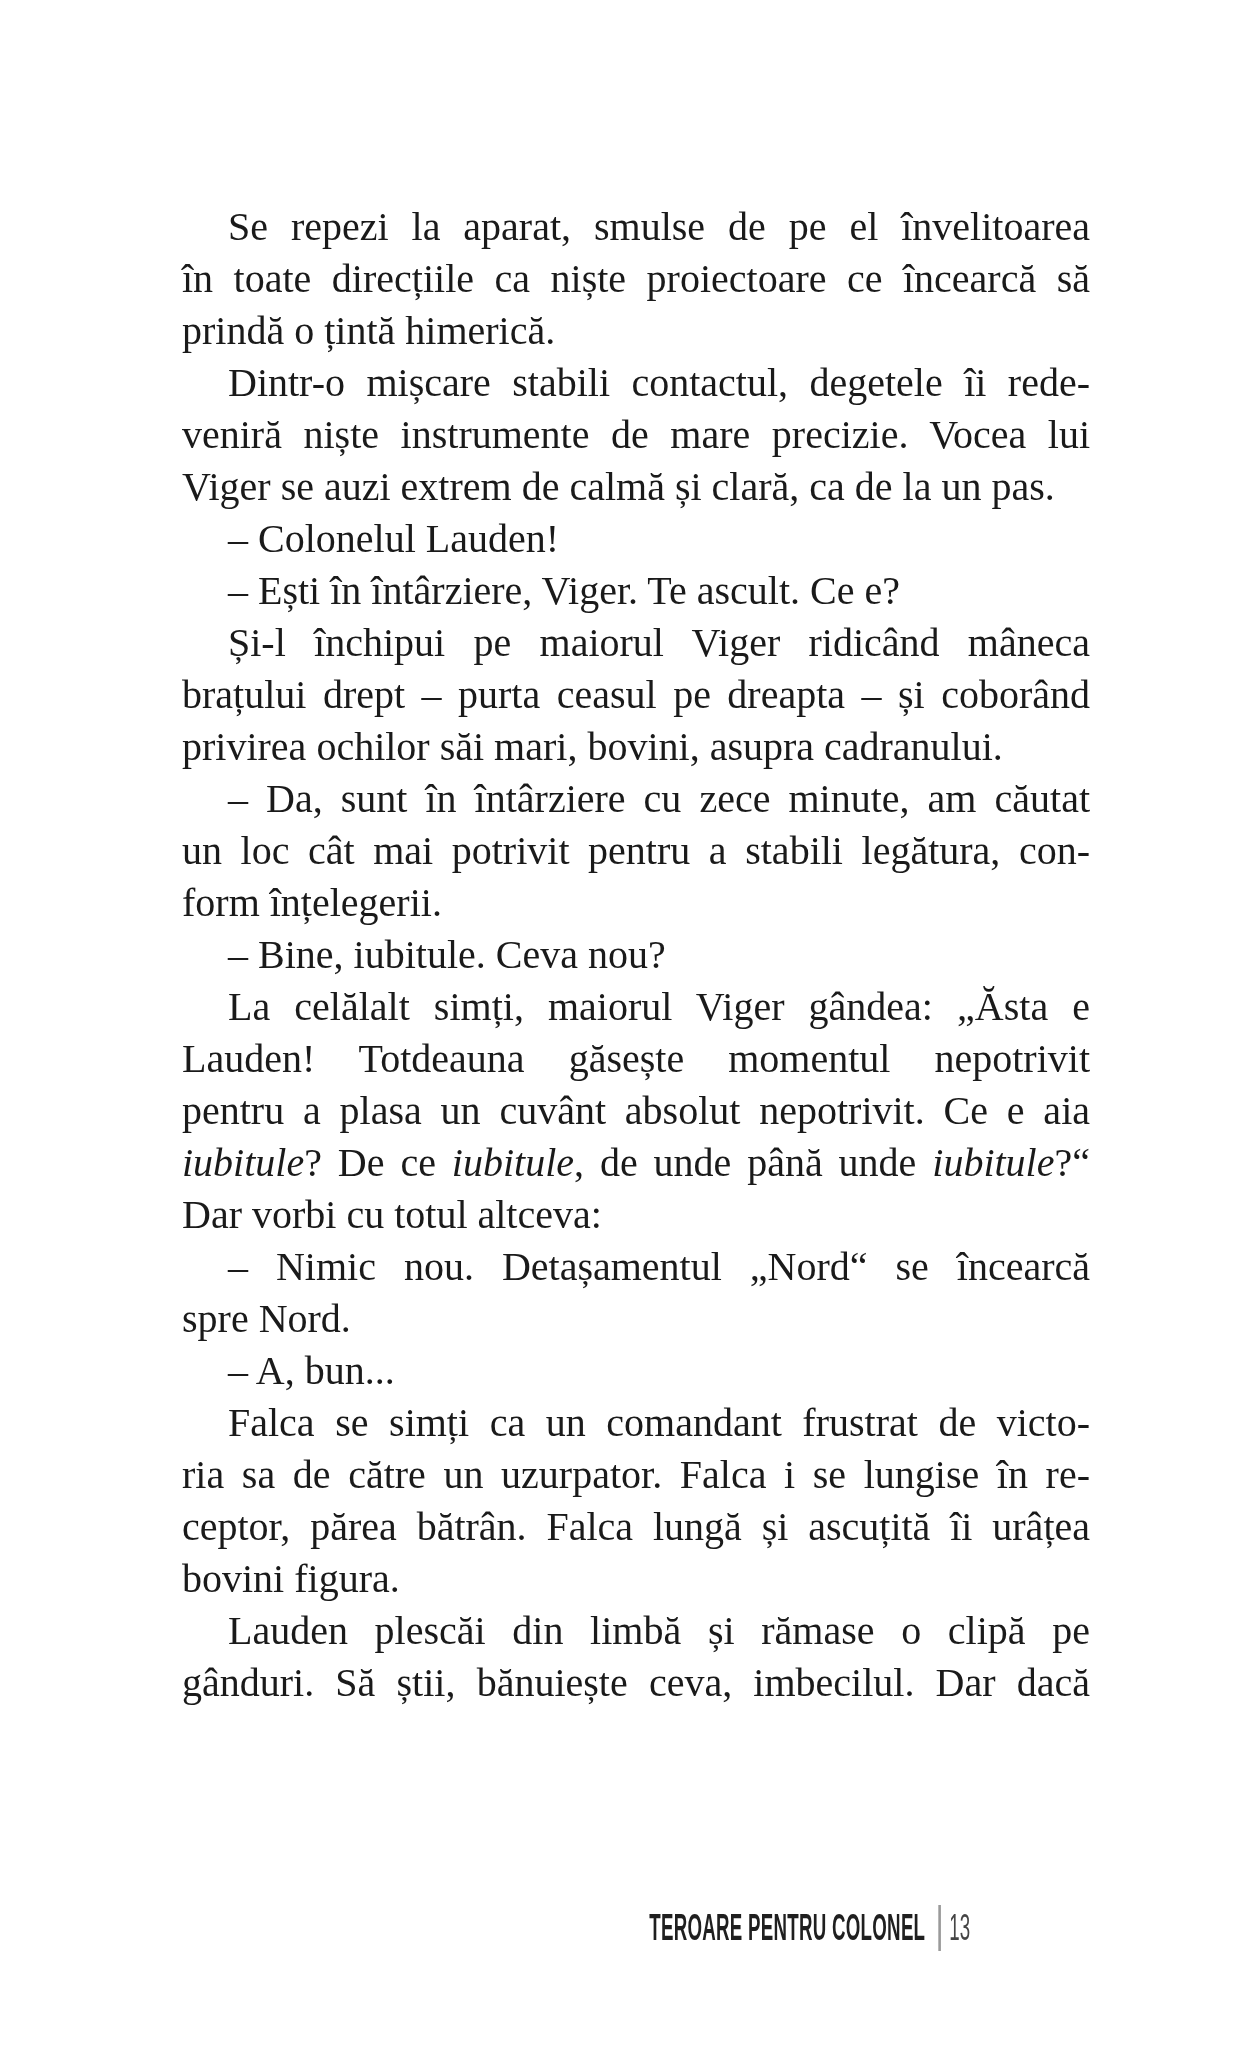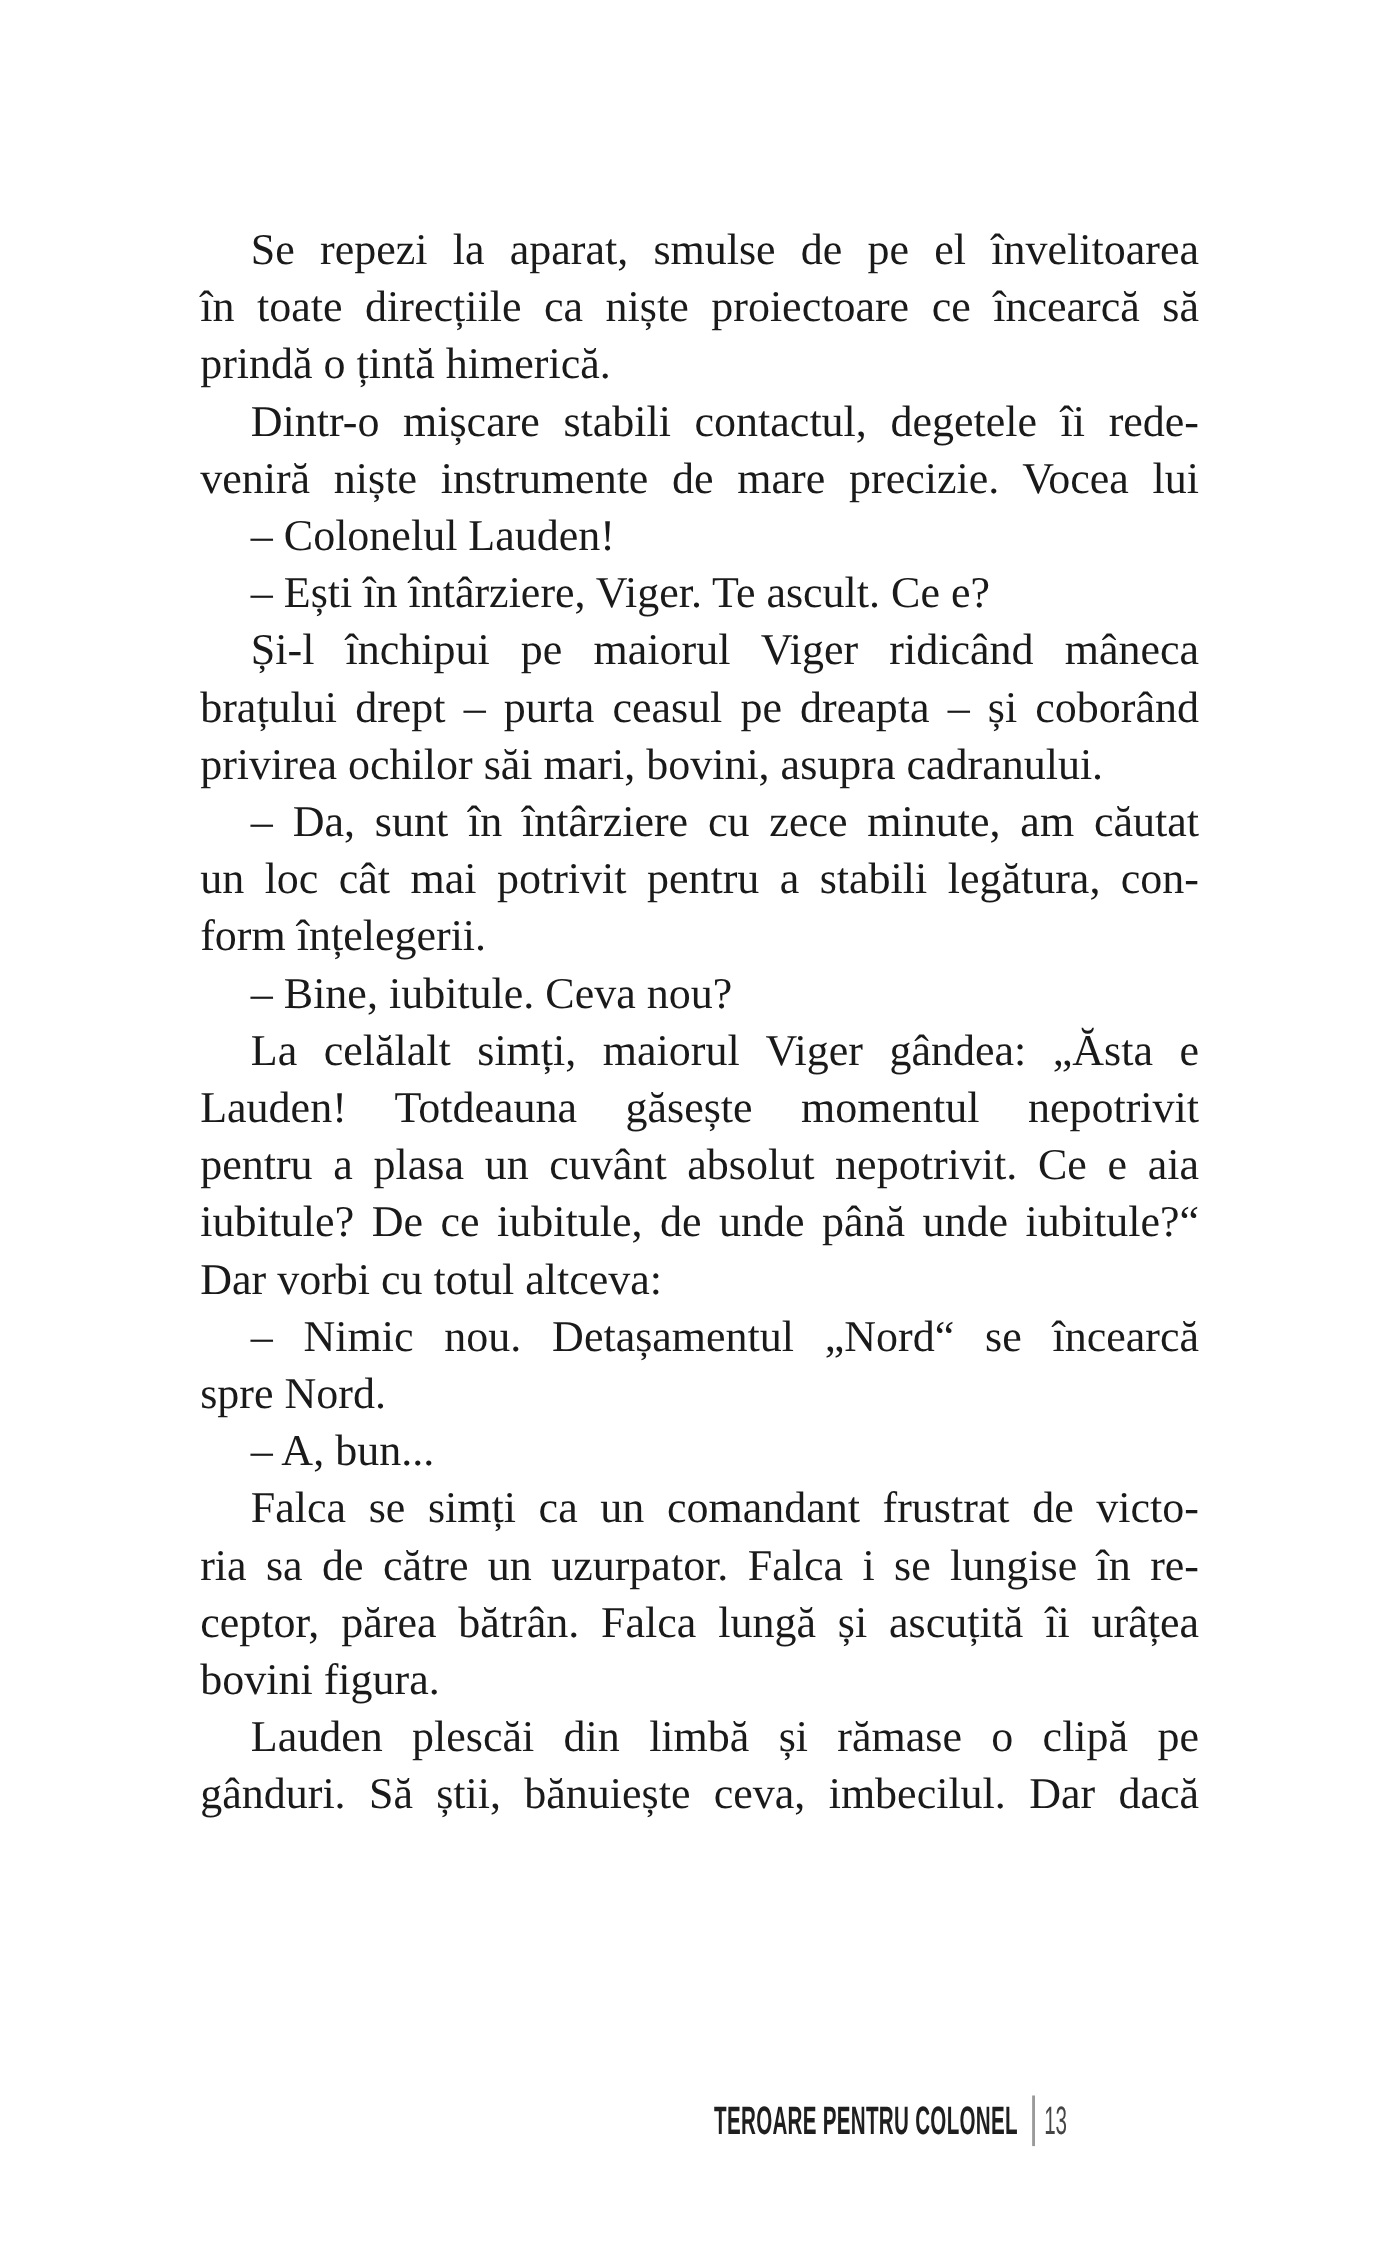--- a/index.html
+++ b/index.html
@@ -28,21 +28,21 @@
   .line {
     text-align: justify;
     text-align-last: justify;
   }
   .line.last {
     text-align-last: left;
   }
   .line.first {
     padding-left: 46px;
   }
-  .it { }
+  .it { font-style: italic; }
 
   .footer {
     position: absolute;
     top: 1902px;
     right: 162px;
     height: 52px;
     display: flex;
     align-items: center;
     transform: scaleX(0.52);
     transform-origin: 100% 50%;
@@ -78,20 +78,21 @@
 
   <div class="text-block">
       <div class="para">
         <div class="line first">Se repezi la aparat, smulse de pe el învelitoarea</div>
         <div class="line">în toate direcțiile ca niște proiectoare ce încearcă să</div>
         <div class="line last">prindă o țintă himerică.</div>
       </div>
       <div class="para">
         <div class="line first">Dintr-o mișcare stabili contactul, degetele îi rede-</div>
         <div class="line">veniră niște instrumente de mare precizie. Vocea lui</div>
+        <div class="line last">Viger se auzi extrem de calmă și clară, ca de la un pas.</div>
       </div>
       <div class="para">
         <div class="line first last">– Colonelul Lauden!</div>
       </div>
       <div class="para">
         <div class="line first last">– Ești în întârziere, Viger. Te ascult. Ce e?</div>
       </div>
       <div class="para">
         <div class="line first">Și-l închipui pe maiorul Viger ridicând mâneca</div>
         <div class="line">brațului drept – purta ceasul pe dreapta – și coborând</div>

